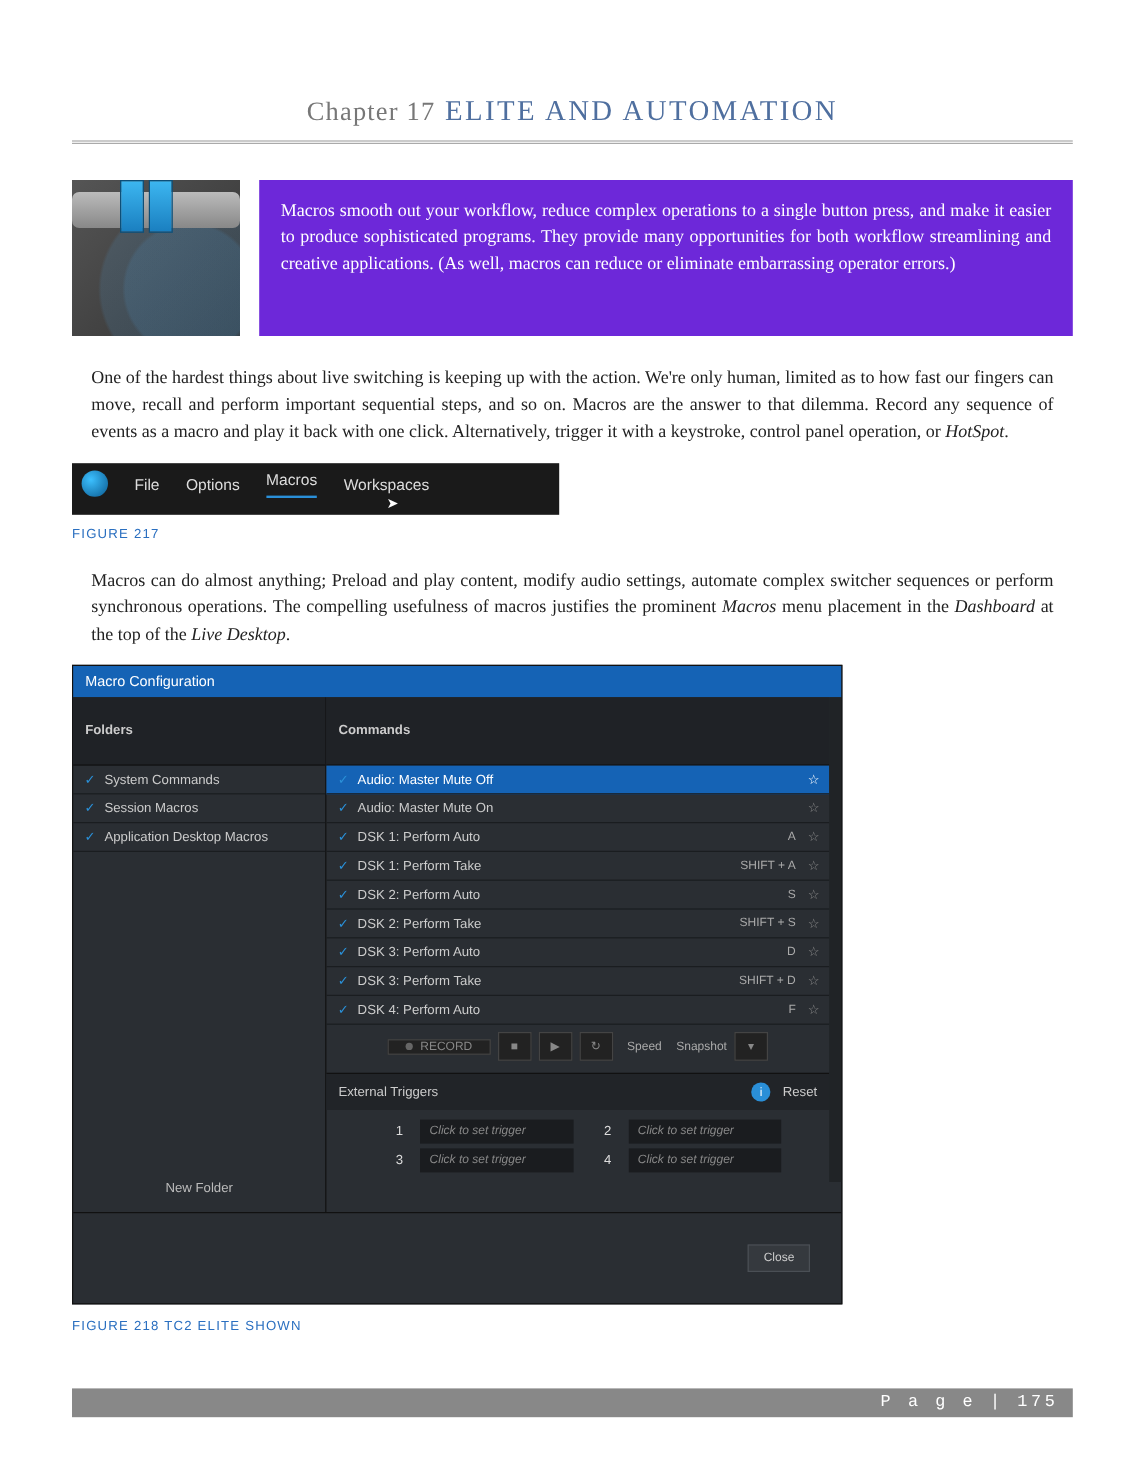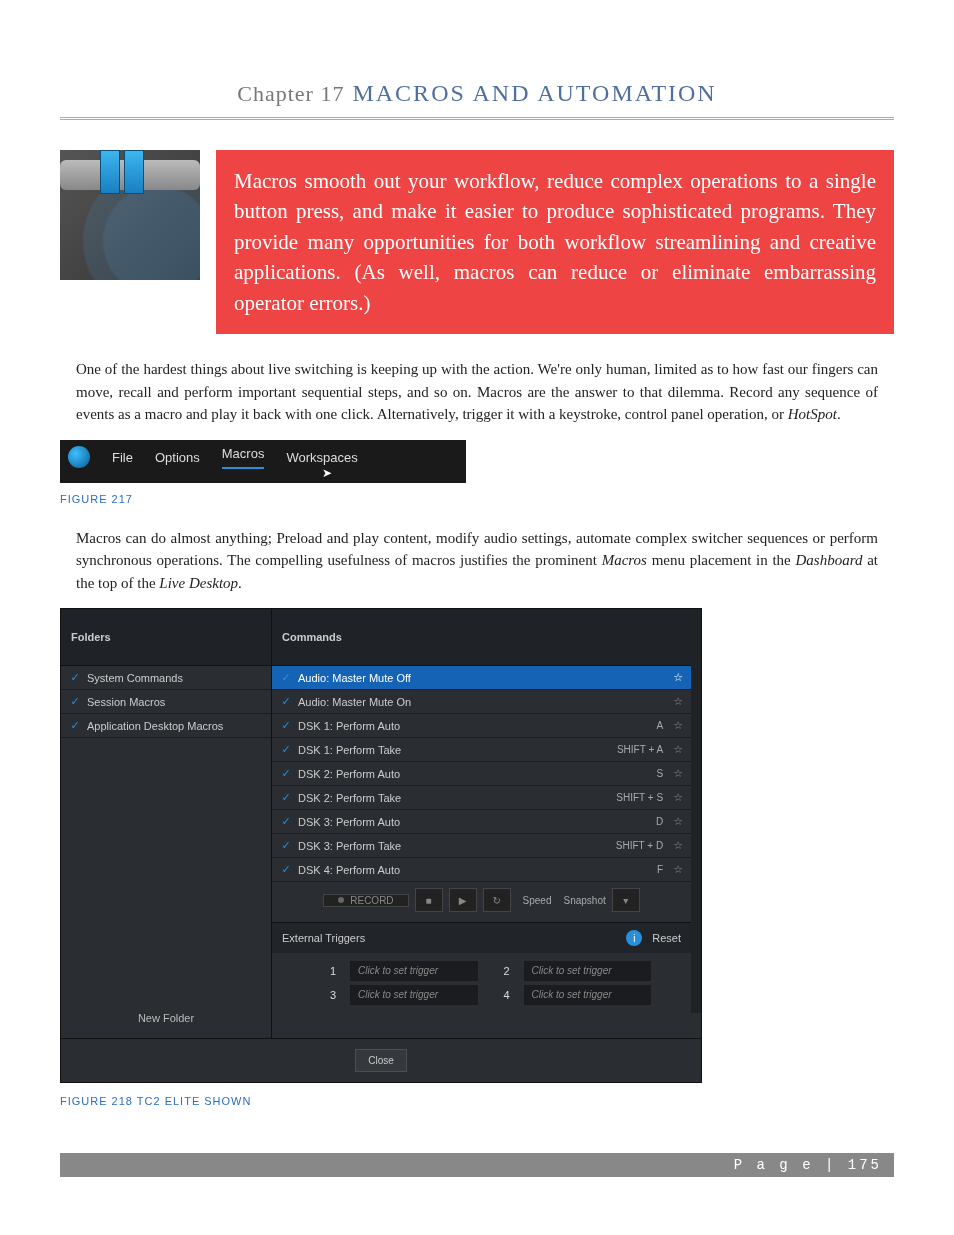--- a/index.html
+++ b/index.html
@@ -8,21 +8,21 @@
   .chapter-title .name{color:#4f6f9f;font-weight:400}
   hr.dbl{border:none;border-top:3px double #aaa;margin:0 0 30px}
   .intro-row{display:flex;gap:16px;margin-bottom:24px}
   .intro-img{width:140px;height:130px;background:linear-gradient(135deg,#555 0%,#333 100%);position:relative;flex:0 0 140px;overflow:hidden}
   .intro-img::before{content:"";position:absolute;inset:0;background:
      radial-gradient(circle at 70% 70%,rgba(80,160,220,.15) 40%,transparent 42%),
      radial-gradient(circle at 70% 70%,rgba(80,160,220,.15) 55%,transparent 57%)}
   .intro-img .bar{position:absolute;top:10px;left:0;right:0;height:30px;background:linear-gradient(#bbb,#888);border-radius:6px}
   .intro-img .clip{position:absolute;top:0;width:18px;height:42px;background:linear-gradient(#3cb6f0,#1a7fc0);border:1px solid #0d4f78}
   .intro-img .clip.a{left:40px}.intro-img .clip.b{left:64px}
-  .intro-box{flex:1;background:#ef4444;color:#fff;padding:16px 18px;font-size:21px;line-height:1.45;text-align:justify}
+  .intro-box{flex:1;background:#6d28d9;color:#fff;padding:16px 18px;font-size:15px;line-height:1.45;text-align:justify}
   p.body{font-size:15px;line-height:1.5;margin:0 16px 14px;text-align:justify}
   .menubar{width:390px;background:#1a1a1a;padding:6px 8px 14px;display:flex;align-items:center;gap:22px;font-family:Arial,sans-serif;font-size:13px;color:#ddd;position:relative;margin-bottom:10px}
   .menubar .logo{width:22px;height:22px;border-radius:50%;background:radial-gradient(circle at 35% 35%,#3cc0ff,#0a5a90)}
   .menubar .item{cursor:default}
   .menubar .item.sel{border-bottom:2px solid #2a8fd8;padding-bottom:6px}
   .menubar .cursor{position:absolute;left:262px;top:26px;font-size:12px;color:#fff}
   .fig-label{color:#2a6fc0;font-size:11px;letter-spacing:1px;margin:10px 0 22px;font-family:Arial,sans-serif}
   em{font-style:italic}
 
   .macro-win{width:640px;background:#2a2e33;font-family:Arial,sans-serif;font-size:11px;color:#ccc;margin-bottom:12px;border:1px solid #111}
@@ -49,30 +49,30 @@
   .rec .dot{width:6px;height:6px;border-radius:50%;background:#666}
   .icobtn{width:26px;height:22px;background:#222;border:1px solid #444;display:flex;align-items:center;justify-content:center;color:#888;font-size:10px}
   .speed{color:#aaa;font-size:10px;margin-left:6px}
   .ext-h{background:#212428;padding:7px 10px;display:flex;justify-content:space-between;align-items:center;border-top:1px solid #111}
   .ext-h .r{display:flex;gap:10px;align-items:center}
   .info-ic{width:16px;height:16px;border-radius:50%;background:#2a8fd8;color:#fff;font-size:10px;display:flex;align-items:center;justify-content:center}
   .triggers{display:grid;grid-template-columns:30px 1fr 30px 1fr;gap:4px 8px;padding:8px 40px}
   .trig-n{text-align:right;color:#ddd;padding:4px 6px}
   .trig-v{background:#1a1c1f;padding:4px 8px;color:#888;font-style:italic;font-size:10px}
   .newfolder{text-align:center;padding:14px 0;color:#bbb;font-size:11px}
-  .closerow{display:flex;justify-content:center;padding:10px;border-top:1px solid #111}
+  .closerow{display:flex;justify-content:flex-end;padding:26px;border-top:1px solid #111}
   .scroll-ind{width:10px;background:#202326}
   .footer{position:relative;margin-top:46px;background:#888;color:#fff;font-size:14px;padding:4px 12px;text-align:right;letter-spacing:3px;font-family:Liberation Mono, monospace}
 </style>
 </head>
 <body>
 
 <div class="chapter-title">
   <span class="num">Chapter 17</span>
-  <span class="name">MACROS AND AUTOMATION</span>
+  <span class="name">ELITE AND AUTOMATION</span>
 </div>
 <hr class="dbl">
 
 <div class="intro-row">
   <div class="intro-img">
     <div class="bar"></div>
       <div class="clip a"></div>
       <div class="clip b"></div>
   </div>
   <div class="intro-box">Macros smooth out your workflow, reduce complex operations to a single button press, and make it easier to produce sophisticated programs. They provide many opportunities for both workflow streamlining and creative applications. (As well, macros can reduce or eliminate embarrassing operator errors.)</div>
@@ -91,20 +91,21 @@
   <span class="cursor">➤</span>
 </div>
 
 <div class="fig-label">FIGURE 217</div>
 
 <p class="body">
   <span>Macros can do almost anything; Preload and play content, modify audio settings, automate complex switcher sequences or perform synchronous operations. The compelling usefulness of macros justifies the prominent </span><em>Macros</em><span> menu placement in the </span><em>Dashboard</em><span> at the top of the </span><em>Live Desktop</em><span>.</span>
 </p>
 
 <div class="macro-win">
+  <div class="title">Macro Configuration</div>
   <div class="mw-body">
     <div class="mw-left">
       <div class="panel-h">Folders</div>
       <div class="folder">
           <span class="tick">✓</span>
           <span>System Commands</span>
         </div>
       <div class="folder">
           <span class="tick">✓</span>
           <span>Session Macros</span>

